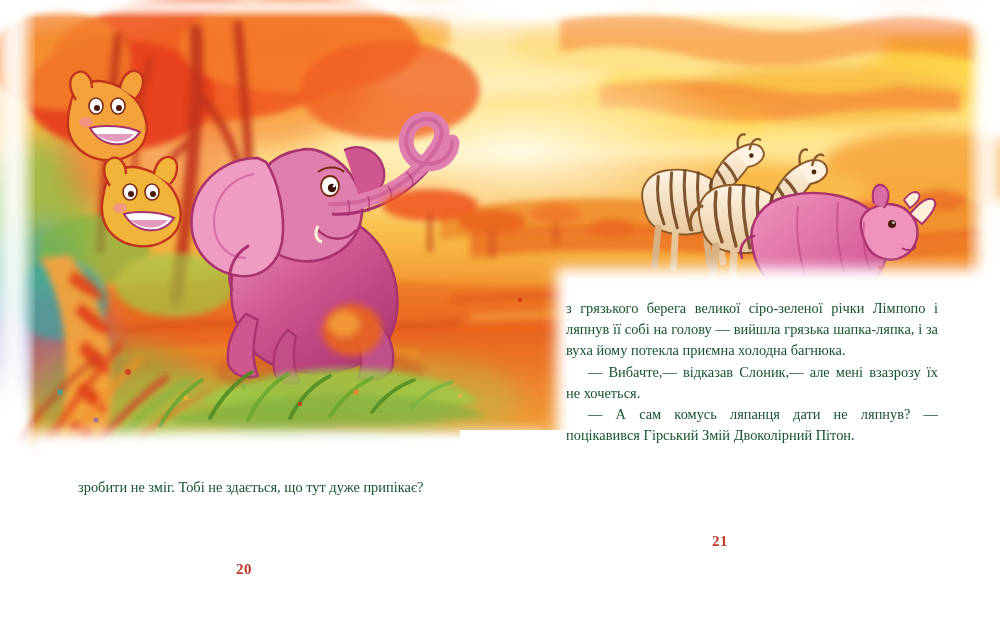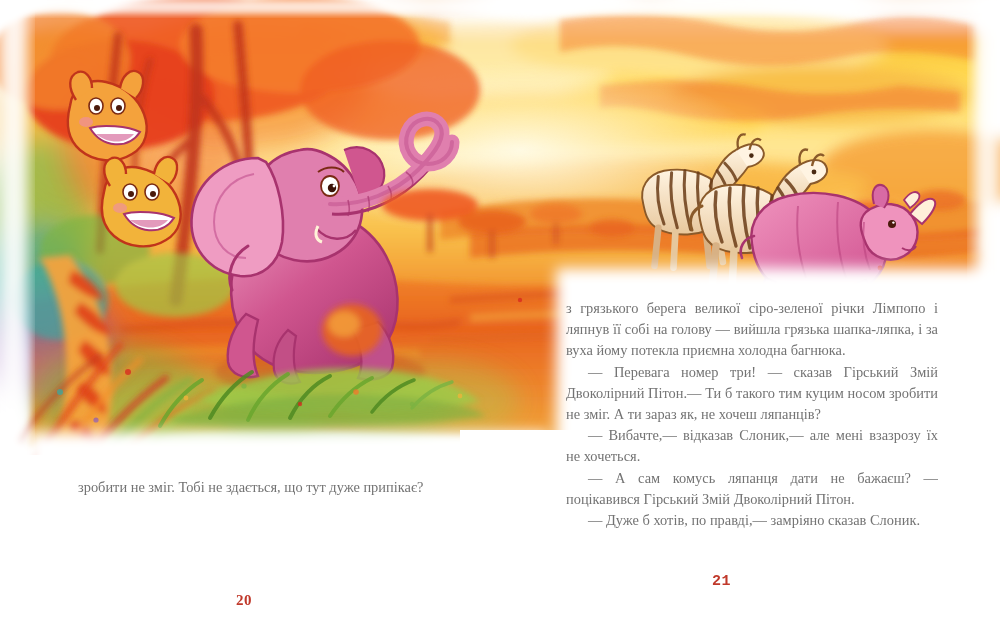--- a/index.html
+++ b/index.html
@@ -30,40 +30,40 @@
   .text-layer {
     position: absolute;
     left: 0; top: 0;
     width: 1000px; height: 617px;
   }
   .col {
     position: absolute;
     font-family: "Liberation Serif", serif;
     font-size: 14.4px;
     line-height: 21.2px;
-    color: #737373;
+    color: #14532d;
     text-align: justify;
     text-justify: inter-word;
     hyphens: manual;
   }
   .col-left  { left: 78px;  top: 477px; width: 372px; }
   .col-right { left: 566px; top: 298px; width: 372px; }
   .col p { margin: 0; }
   .col p.ind { text-indent: 22px; }
 
   .folio {
     position: absolute;
     font-family: "Liberation Serif", serif;
     font-size: 15px;
     font-weight: 700;
     color: #c0392b;
     letter-spacing: 0.5px;
   }
-  .folio-left  { left: 236px; top: 592px; }
-  .folio-right { left: 712px; top: 573px; font-family: Liberation Mono, monospace; }
+  .folio-left  { left: 236px; top: 561px; }
+  .folio-right { left: 712px; top: 533px; }
 </style>
 </head>
 <body>
 
 <div id="page">
 
   <div class="art">
     <svg viewBox="0 0 1000 617" xmlns="http://www.w3.org/2000/svg">
       <defs>
 
@@ -434,23 +434,21 @@
   </div>
 
   <div class="text-layer">
 
     <div class="col col-left">
       <p>зробити не зміг. Тобі не здається, що тут дуже при­пікає?</p>
     </div>
 
     <div class="col col-right">
       <p>з грязького берега великої сіро-зеленої річки Лім­попо і ляпнув її собі на голову — вийшла грязька шапка-ляпка, і за вуха йому потекла приємна холод­на багнюка.</p>
-      <p class="ind">— Перевага номер три! — сказав Гірський Змій Двоколірний Пітон.— Ти б такого тим куцим носом зробити не зміг. А ти зараз як, не хочеш ляпанців?</p>
       <p class="ind">— Вибачте,— відказав Слоник,— але мені вза­зрозу їх не хочеться.</p>
-      <p class="ind">— А сам комусь ляпанця дати не бажаєш? — поцікавився Гірський Змій Двоколірний Пітон.</p>
-      <p class="ind">— Дуже б хотів, по правді,— замріяно сказав Слоник.</p>
+      <p class="ind">— А сам комусь ляпанця дати не ляпнув? — поцікавився Гірський Змій Двоколірний Пітон.</p>
     </div>
 
     <div class="folio folio-left">20</div>
     <div class="folio folio-right">21</div>
 
   </div>
 </div>
 
 </body></html>

